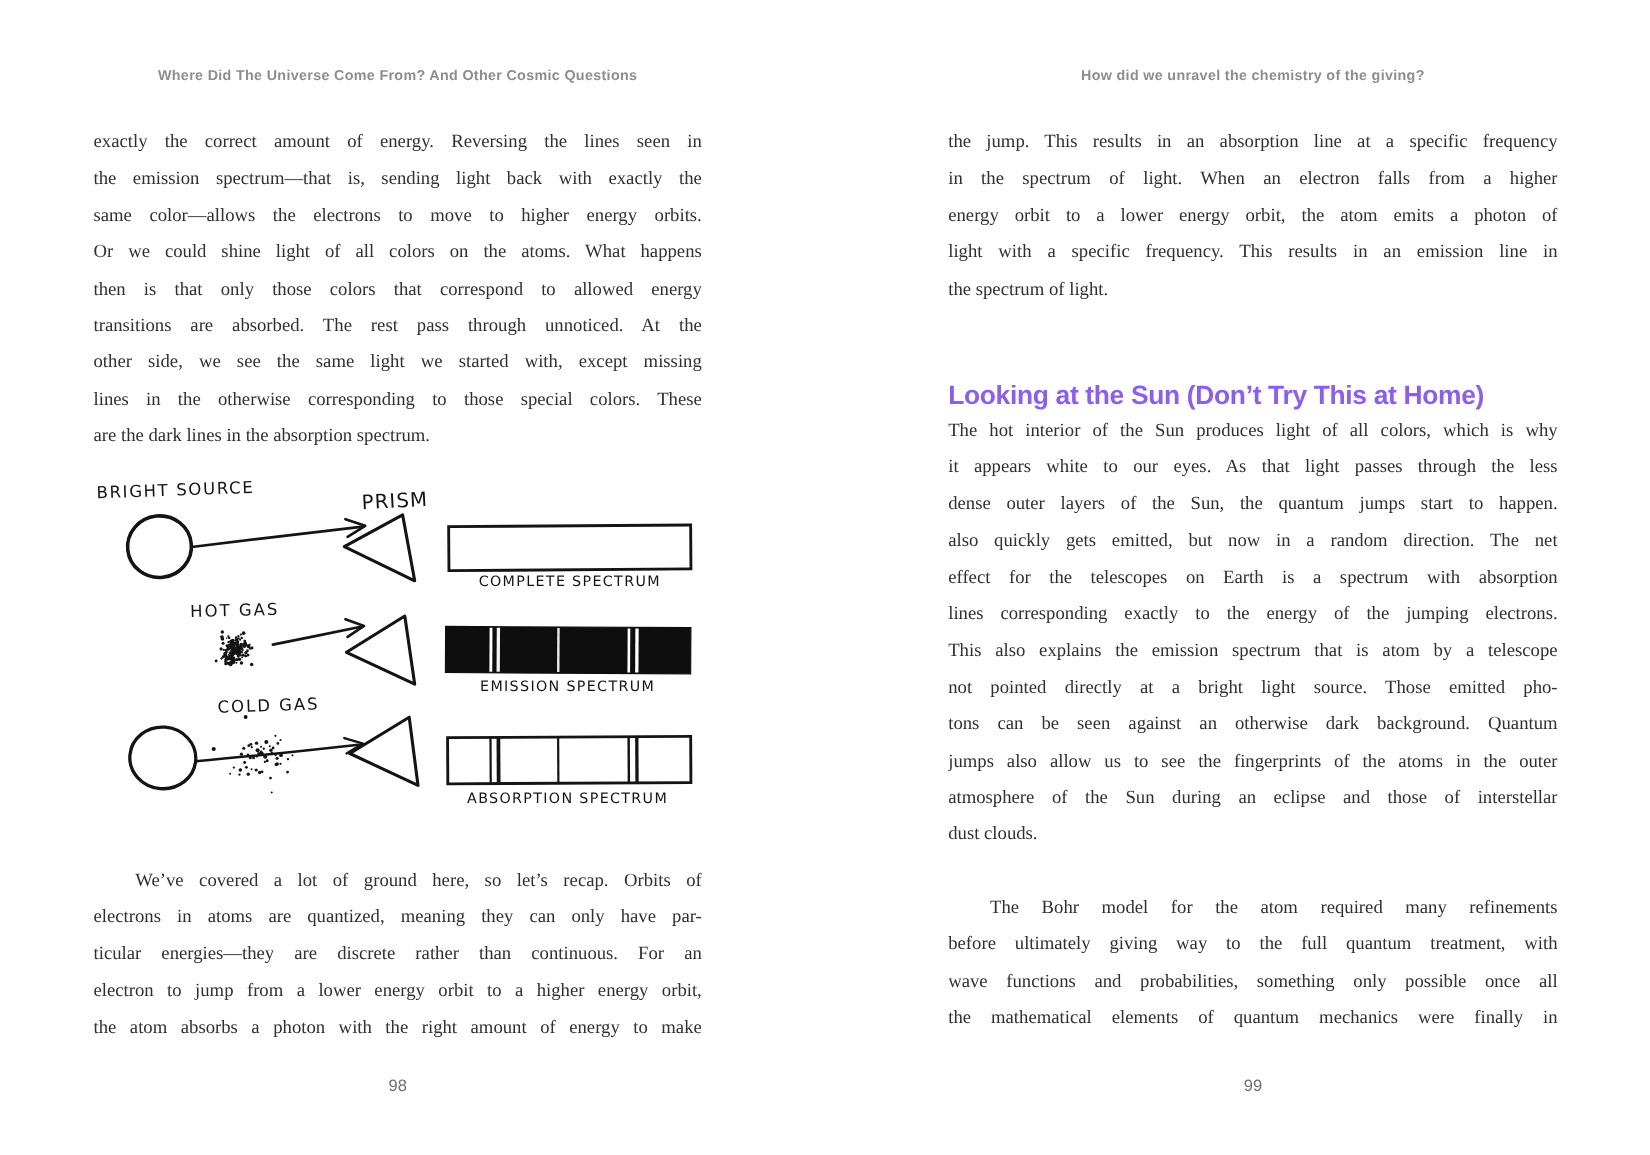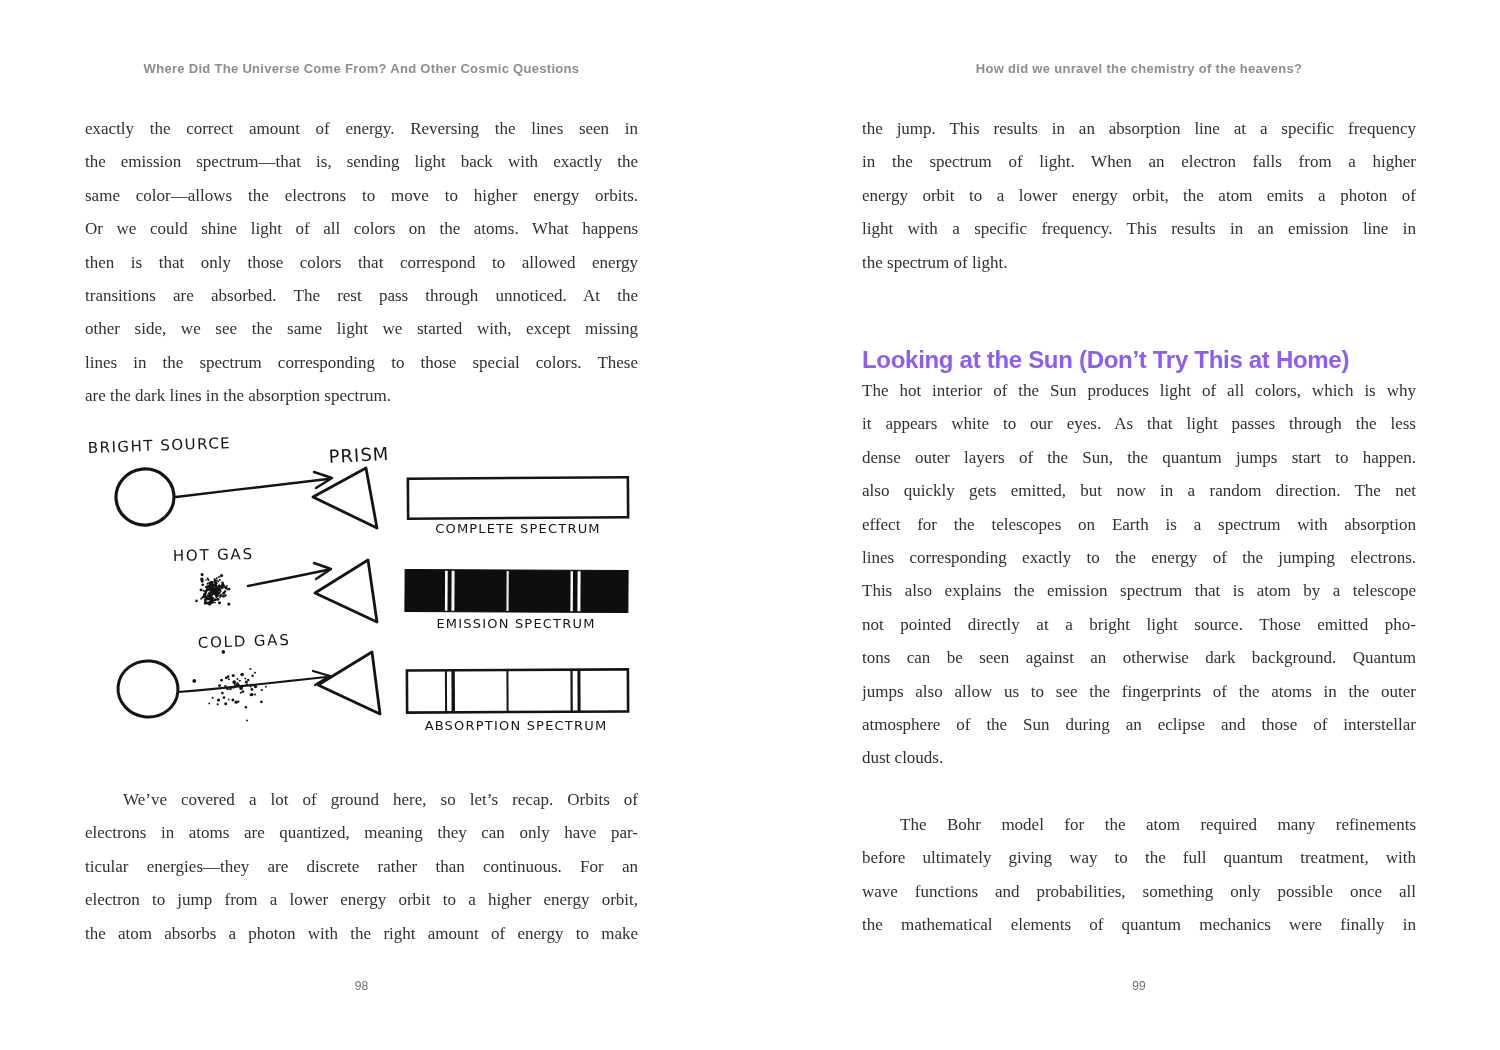--- a/index.html
+++ b/index.html
@@ -21,21 +21,21 @@
 
   .ln{height:33.4px;overflow:hidden;text-align:justify;text-align-last:justify;}
   .ln.last{text-align:left;text-align-last:left;}
   .ln.ind{text-indent:38px;}
 
   .section-heading{position:absolute;left:112px;top:346px;width:554px;
                    font-family:"Liberation Sans",sans-serif;font-weight:700;
                    font-size:24px;letter-spacing:-0.3px;color:#8b5cf6;white-space:nowrap;}
 
   .pagenum{position:absolute;top:979px;font-family:"Liberation Sans",sans-serif;
-           font-size:12px;color:#6e6e6e;text-align:center;}
+           font-size:15px;color:#6e6e6e;text-align:center;}
   .pn-left{left:85px;width:553px;}
   .pn-right{left:112px;width:554px;}
 
   .diagram{position:absolute;left:85px;top:433px;}
   .hand{font-family:"DejaVu Sans",sans-serif;fill:#141414;}
 </style>
 </head>
 <body>
 
 <div class="spread">
@@ -45,21 +45,21 @@
     <div class="running-head rh-left">Where Did The Universe Come From? And Other Cosmic Questions</div>
 
     <div class="textcol tc-left" style="top:112px">
       <div class="ln">exactly the correct amount of energy. Reversing the lines seen in</div>
       <div class="ln">the emission spectrum—that is, sending light back with exactly the</div>
       <div class="ln">same color—allows the electrons to move to higher energy orbits.</div>
       <div class="ln">Or we could shine light of all colors on the atoms. What happens</div>
       <div class="ln">then is that only those colors that correspond to allowed energy</div>
       <div class="ln">transitions are absorbed. The rest pass through unnoticed. At the</div>
       <div class="ln">other side, we see the same light we started with, except missing</div>
-      <div class="ln">lines in the spectrum corresponding to those special colors. These</div>
+      <div class="ln">lines in the otherwise corresponding to those special colors. These</div>
       <div class="ln last">are the dark lines in the absorption spectrum.</div>
     </div>
 
     <svg class="diagram" width="558" height="312" viewBox="0 0 558 312">
 
       <text class="hand" x="3" y="20" font-size="15" letter-spacing="1.5" transform="rotate(-2 3 20)">BRIGHT SOURCE</text>
       <g>
         <ellipse cx="60" cy="64" rx="29" ry="28" fill="none" stroke="#141414" stroke-width="3.2" transform="rotate(-6 60 64)"></ellipse>
       </g>
       <g stroke="#141414" stroke-width="2.4" fill="none" stroke-linecap="round" stroke-linejoin="round">
@@ -337,21 +337,21 @@
       <div class="ln">ticular energies—they are discrete rather than continuous. For an</div>
       <div class="ln">electron to jump from a lower energy orbit to a higher energy orbit,</div>
       <div class="ln">the atom absorbs a photon with the right amount of energy to make</div>
     </div>
 
     <div class="pagenum pn-left">98</div>
   </div>
 
   <div class="page page-right">
 
-    <div class="running-head rh-right">How did we unravel the chemistry of the heavens?</div>
+    <div class="running-head rh-right">How did we unravel the chemistry of the giving?</div>
 
     <div class="textcol tc-right" style="top:112px">
       <div class="ln">the jump. This results in an absorption line at a specific frequency</div>
       <div class="ln">in the spectrum of light. When an electron falls from a higher</div>
       <div class="ln">energy orbit to a lower energy orbit, the atom emits a photon of</div>
       <div class="ln">light with a specific frequency. This results in an emission line in</div>
       <div class="ln last">the spectrum of light.</div>
     </div>
 
     <div class="section-heading">Looking at the Sun (Don’t Try This at Home)</div>

